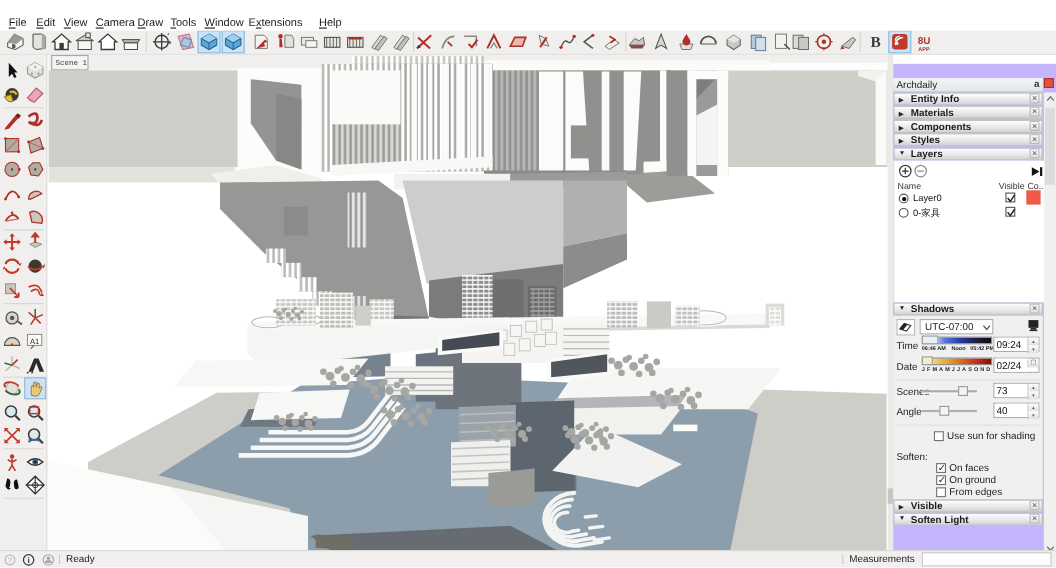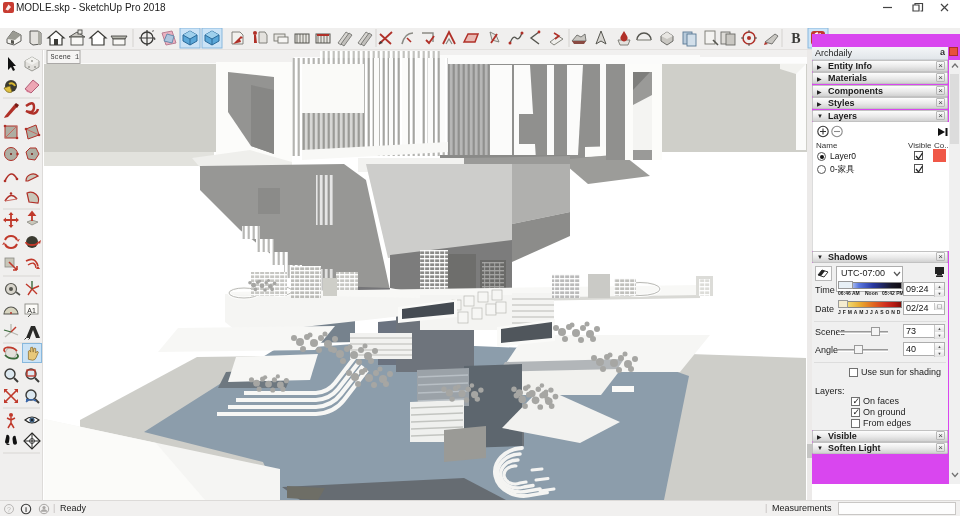--- a/index.html
+++ b/index.html
@@ -19,21 +19,21 @@
   #toolbar { left:0; top:28px; width:960px; height:22px; background:#f0efee;
     border-bottom:1px solid #e3e1df; }
   
   #lefttools { left:0; top:50px; width:43px; height:450px; background:#f0efee;
     border-right:1px solid #dddbd9; }
   
   #viewport { left:44px; top:50px; width:763px; height:450px; background:#fff; }
   
   #splitter { left:807px; top:50px; width:5px; height:450px; background:#eceae9; }
   
-  #panel { left:812px; top:34px; width:148px; height:450px; background:#d946ef; font-size:9px; }
+  #panel { left:812px; top:58px; width:148px; height:450px; background:#c4b5fd; font-size:9px; }
   
   #statusbar { left:0; top:500px; width:960px; height:16px; background:#f1f0ef;
     border-top:1px solid #dcdad8; font-size:9px; color:#222; }
   .hdr { position:absolute; left:0; width:136px; height:12px;
     background:linear-gradient(#fdfdfd,#e9e9e9 55%,#d2d2d2);
     border:1px solid #c2c2c2; border-radius:1px; }
   .hdr i { position:absolute; left:4px; top:1.5px; font-size:6px; font-style:normal; color:#222; }
   .hdr b { position:absolute; left:15px; top:0px; font-size:9px; font-weight:bold; color:#1a1a1a; }
   .hdr em { position:absolute; right:2px; top:0px; width:9px; height:9px; font-style:normal;
     font-size:8px; line-height:8px; text-align:center; color:#444;
@@ -43,32 +43,30 @@
     font-family:"Liberation Sans",sans-serif; font-size:9px; color:#111; padding:0; }
   .spin s { position:absolute; right:0px; top:0px; width:10px; height:7px; text-decoration:none;
     font-size:4px; text-align:center; line-height:7px; color:#555;
     background:linear-gradient(#fdfdfd,#e0e0e0); border-left:1px solid #c8c8c8; }
   .cb { position:absolute; width:9px; height:9px; background:#fff; border:1px solid #707070; }
   .cb.ck::after { content:"\2713"; position:absolute; left:0.5px; top:-2px; font-size:9px; color:#222; }
 </style>
 </head>
 <body>
 <div id="app">
-  <div class="abs" id="titlebar">
-    <svg class="abs" style="left:3px;top:2px" width="11" height="11" viewBox="0 0 11 11">
-      <rect x="0" y="0" width="11" height="11" rx="2" fill="#c83c32"></rect>
-      <path d="M2.5 7.5 L5.5 2.5 L8 5 L5 8.5 Z" fill="#fff" opacity="0.9"></path>
-    </svg>
-    <span class="abs" id="titletxt">MODLE.skp - SketchUp Pro 2018</span>
-    <svg class="abs" style="left:875px;top:0" width="85" height="15" viewBox="0 0 85 15">
-      <path d="M8 7.5 h9" stroke="#444" stroke-width="1.2"></path>
-      <path d="M38 5 h6 v6 h-6 z" fill="none" stroke="#444" stroke-width="1.2"></path>
-      <path d="M40 5 v-1.5 h7.5 v7.5 h-2" fill="none" stroke="#444" stroke-width="1.2"></path>
-      <path d="M66 4 l7 7 m0 -7 l-7 7" stroke="#444" stroke-width="1.2"></path>
-    </svg>
+  <div class="abs" id="menubar">
+    <span style="left:8px"><u>F</u>ile</span>
+    <span style="left:33px"><u>E</u>dit</span>
+    <span style="left:58px"><u>V</u>iew</span>
+    <span style="left:87px"><u>C</u>amera</span>
+    <span style="left:125px"><u>D</u>raw</span>
+    <span style="left:155px"><u>T</u>ools</span>
+    <span style="left:186px"><u>W</u>indow</span>
+    <span style="left:226px">E<u>x</u>tensions</span>
+    <span style="left:290px"><u>H</u>elp</span>
   </div>
   <div class="abs" id="toolbar">
     <svg width="960" height="21" viewBox="0 0 960 21" id="toolbarsvg">
       <defs>
         <g id="hse1">
           <path d="M-7 1 L-1 -7 L7 -3 L7 3 L0 7 L-7 5 Z" fill="#f4f3f0" stroke="#4a4a46" stroke-width="0.9"></path>
           <path d="M-7 1 L-1 -7 L7 -3 L1 2 Z" fill="#9a9a92"></path>
           <path d="M-3 5.5 l0 -3.5 l3 0.5 l0 3.5 Z" fill="#55554f"></path>
         </g>
         <g id="hse2">
@@ -793,21 +791,21 @@
       </div>
     <div class="abs" style="left:0;top:229px;width:136px;height:167px;background:#f0f0f0">
 
       <div class="abs" style="left:3px;top:3px;width:17px;height:15px;background:#fdfdfd;border:1px solid #b8b8b8">
         <svg width="15" height="13" viewBox="0 0 15 13">
             <path d="M2 8 L6 3 L12 5 L8 10 Z" fill="#fff" stroke="#333" stroke-width="1"></path>
             <path d="M2 8 L6 3 L9 4 L5 9 Z" fill="#222"></path>
           </svg>
       </div>
 
-      <div class="abs" style="left:24px;top:3px;width:67px;height:26px;background:#fff;border:1px solid #adadad">
+      <div class="abs" style="left:24px;top:3px;width:67px;height:14px;background:#fff;border:1px solid #adadad">
         <span class="abs" style="left:4px;top:1px;font-size:9px;color:#222">UTC-07:00</span>
         <svg class="abs" style="left:56px;top:4px" width="8" height="6" viewBox="0 0 8 6">
             <path d="M1 1 L4 4.5 L7 1" fill="none" stroke="#555" stroke-width="1.2"></path>
           </svg>
       </div>
       <svg class="abs" style="left:122px;top:3px" width="11" height="12" viewBox="0 0 11 12">
         <rect x="1" y="1" width="9" height="7" fill="#222"></rect>
           <rect x="3" y="8" width="5" height="1.5" fill="#222"></rect>
           <rect x="2" y="9.5" width="7" height="1.5" fill="#222"></rect>
       </svg>
@@ -852,21 +850,21 @@
       <div class="abs" style="left:42px;top:82px;width:9px;height:9px;background:#f4f4f4;border:1px solid #999"></div>
       <div class="spin" style="left:91px;top:79px">
           <input value="40" style="">
           <s>▲</s>
           <s style="top:7px">▼</s>
         </div>
       <div class="abs" style="left:2px;top:99px;width:132px;height:1px;background:#ddd"></div>
 
       <span class="cb" style="left:37px;top:105px"></span>
       <span class="abs" style="left:49px;top:104px;font-size:9px;color:#222">Use sun for shading</span>
-      <span class="abs" style="left:3px;top:123px;font-size:9px;color:#222">Layers:</span>
+      <span class="abs" style="left:3px;top:123px;font-size:9px;color:#222">Soften:</span>
       <span class="cb ck" style="left:39px;top:134px"></span>
       <span class="abs" style="left:51px;top:133px;font-size:9px;color:#222">On faces</span>
       <span class="cb ck" style="left:39px;top:145px"></span>
       <span class="abs" style="left:51px;top:144px;font-size:9px;color:#222">On ground</span>
       <span class="cb" style="left:39px;top:156px"></span>
       <span class="abs" style="left:51px;top:155px;font-size:9px;color:#222">From edges</span>
     </div>
     <div class="hdr" style="top:396px">
         <i>▶</i>
         <b>Visible</b>

